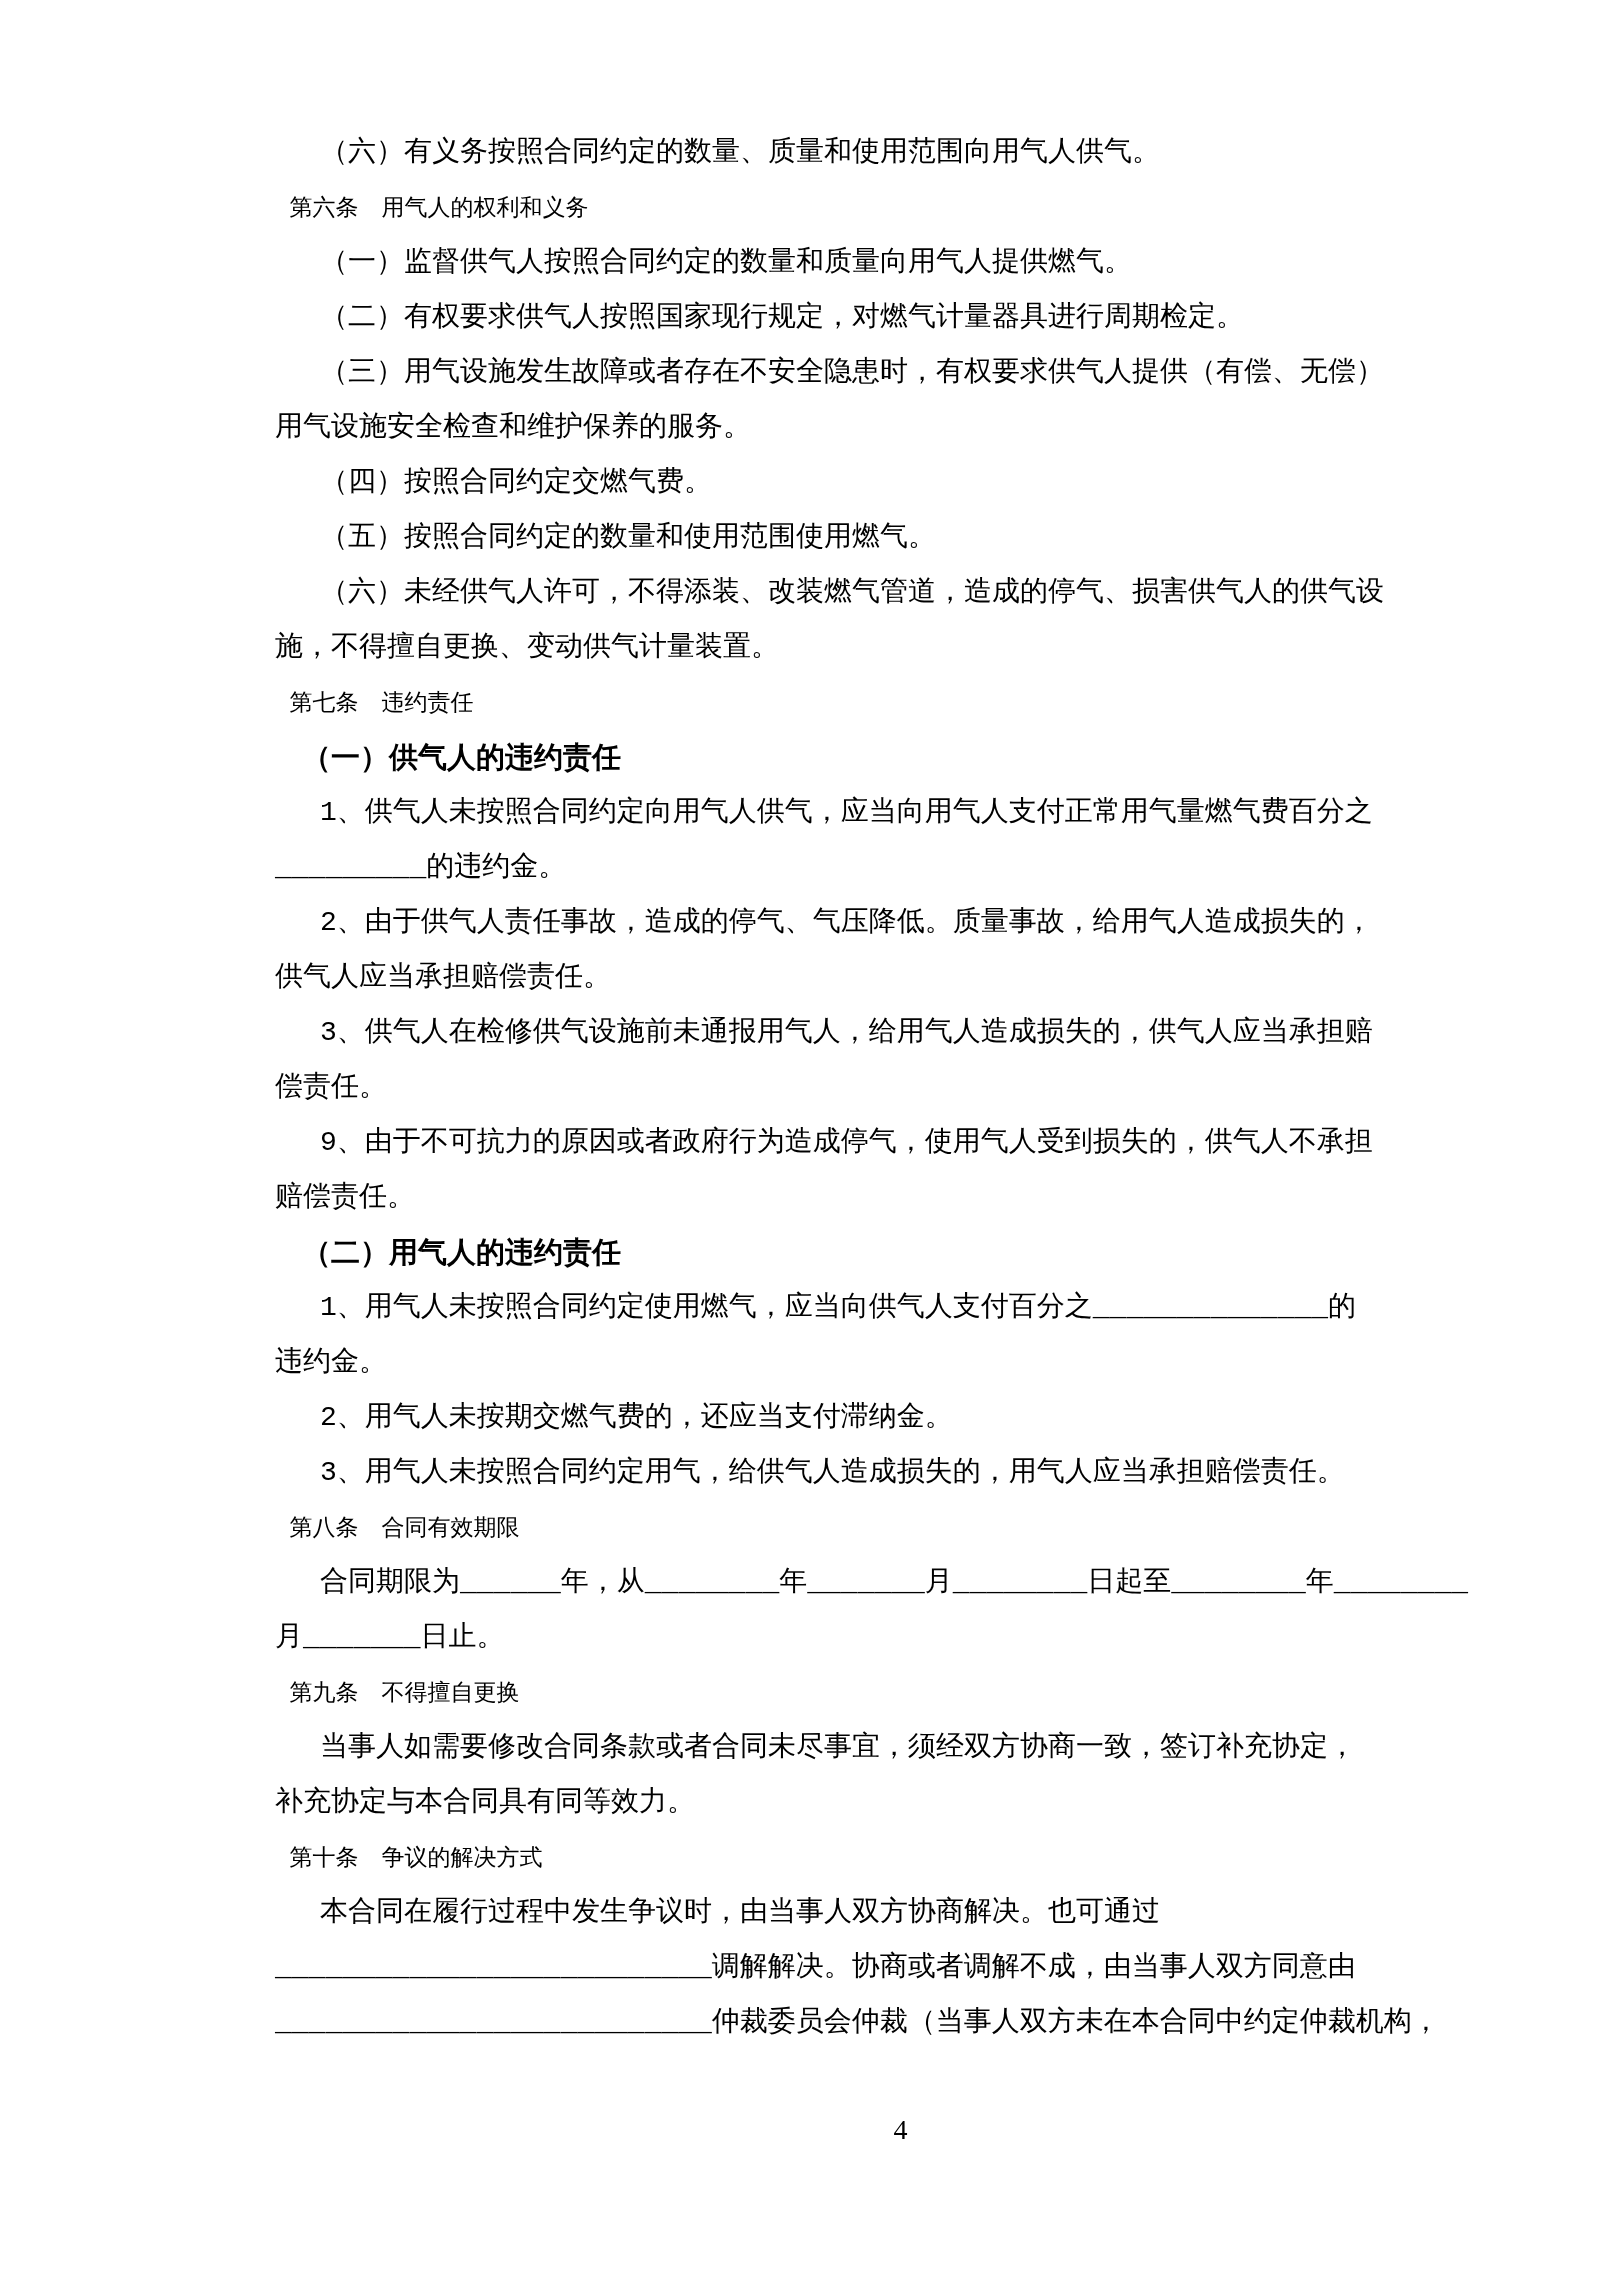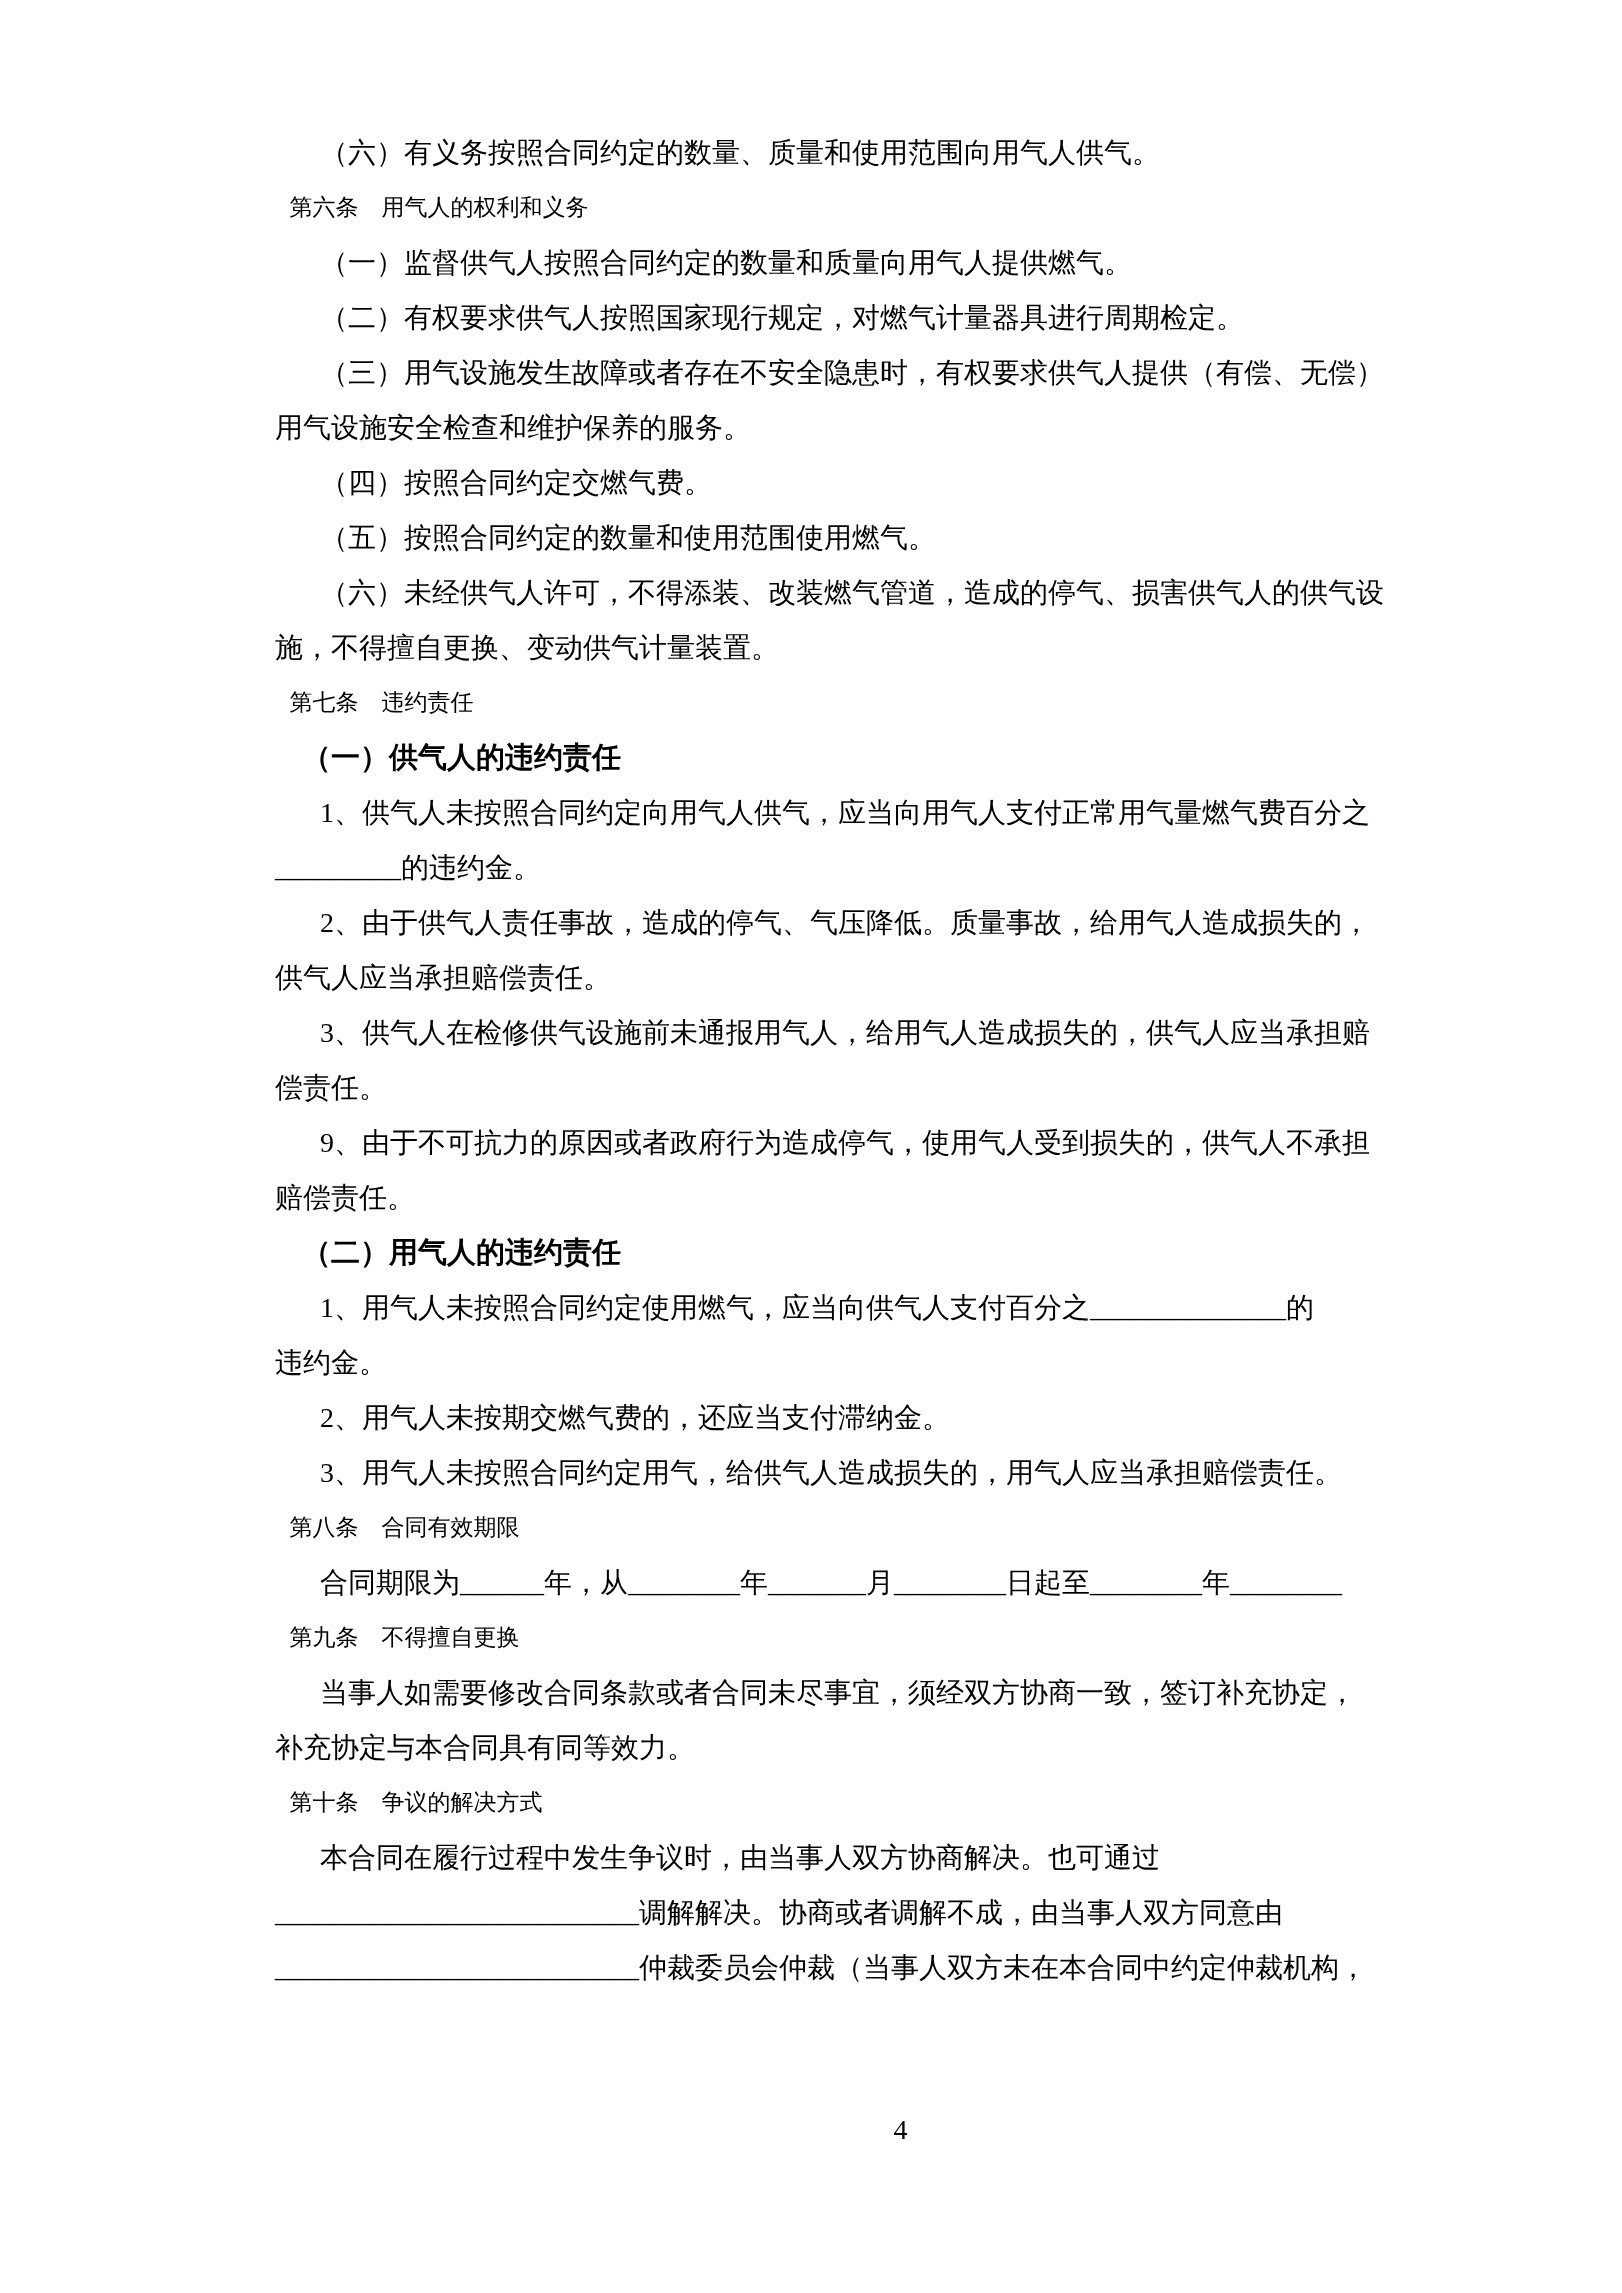--- a/index.html
+++ b/index.html
@@ -20,21 +20,21 @@
   .doc-body {
     position: absolute;
     left: 275px;
     top: 125px;
     width: 1105px;
   }
   .line {
     font-size: 28px;
     line-height: 55px;
     white-space: nowrap;
-    font-family: Liberation Serif, serif;
+    font-family: Liberation Mono, monospace;
   }
   .line.indent {
     padding-left: 45px;
   }
   .line.heading {
     font-family: "Liberation Sans", sans-serif;
     font-weight: normal;
     font-size: 23px;
     padding-left: 14.5px;
   }
@@ -79,20 +79,21 @@
       <div class="line body">偿责任。</div>
       <div class="line body indent">9、由于不可抗力的原因或者政府行为造成停气，使用气人受到损失的，供气人不承担</div>
       <div class="line body">赔偿责任。</div>
       <div class="line heading2">（二）用气人的违约责任</div>
       <div class="line body indent">1、用气人未按照合同约定使用燃气，应当向供气人支付百分之______________的</div>
       <div class="line body">违约金。</div>
       <div class="line body indent">2、用气人未按期交燃气费的，还应当支付滞纳金。</div>
       <div class="line body indent">3、用气人未按照合同约定用气，给供气人造成损失的，用气人应当承担赔偿责任。</div>
       <div class="line heading">第八条　合同有效期限</div>
       <div class="line body indent">合同期限为______年，从________年_______月________日起至________年________</div>
+      <div class="line body">月_______日止。</div>
       <div class="line heading">第九条　不得擅自更换</div>
       <div class="line body indent">当事人如需要修改合同条款或者合同未尽事宜，须经双方协商一致，签订补充协定，</div>
       <div class="line body">补充协定与本合同具有同等效力。</div>
       <div class="line heading">第十条　争议的解决方式</div>
       <div class="line body indent">本合同在履行过程中发生争议时，由当事人双方协商解决。也可通过</div>
       <div class="line body">__________________________调解解决。协商或者调解不成，由当事人双方同意由</div>
       <div class="line body">__________________________仲裁委员会仲裁（当事人双方未在本合同中约定仲裁机构，</div>
     </div>
   <div class="page-number">4</div>
 </div>

